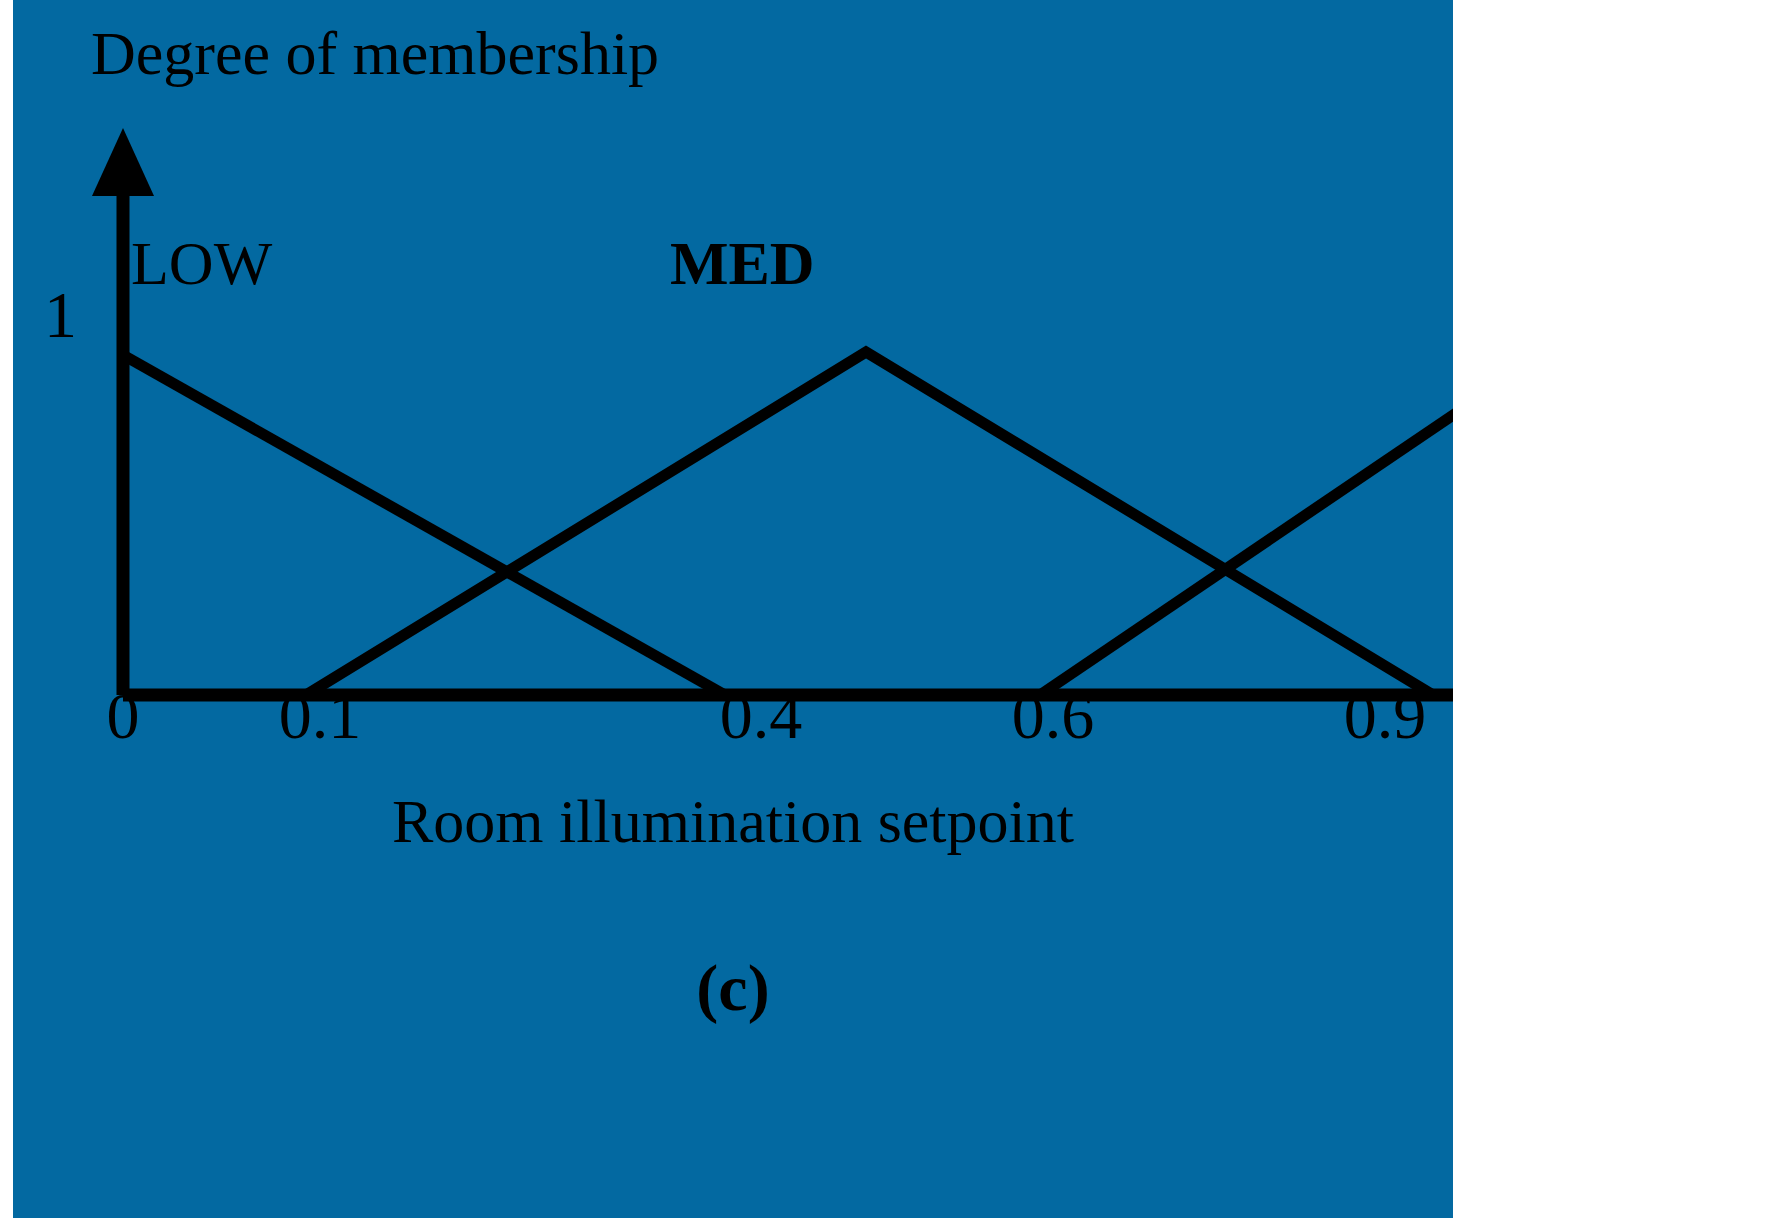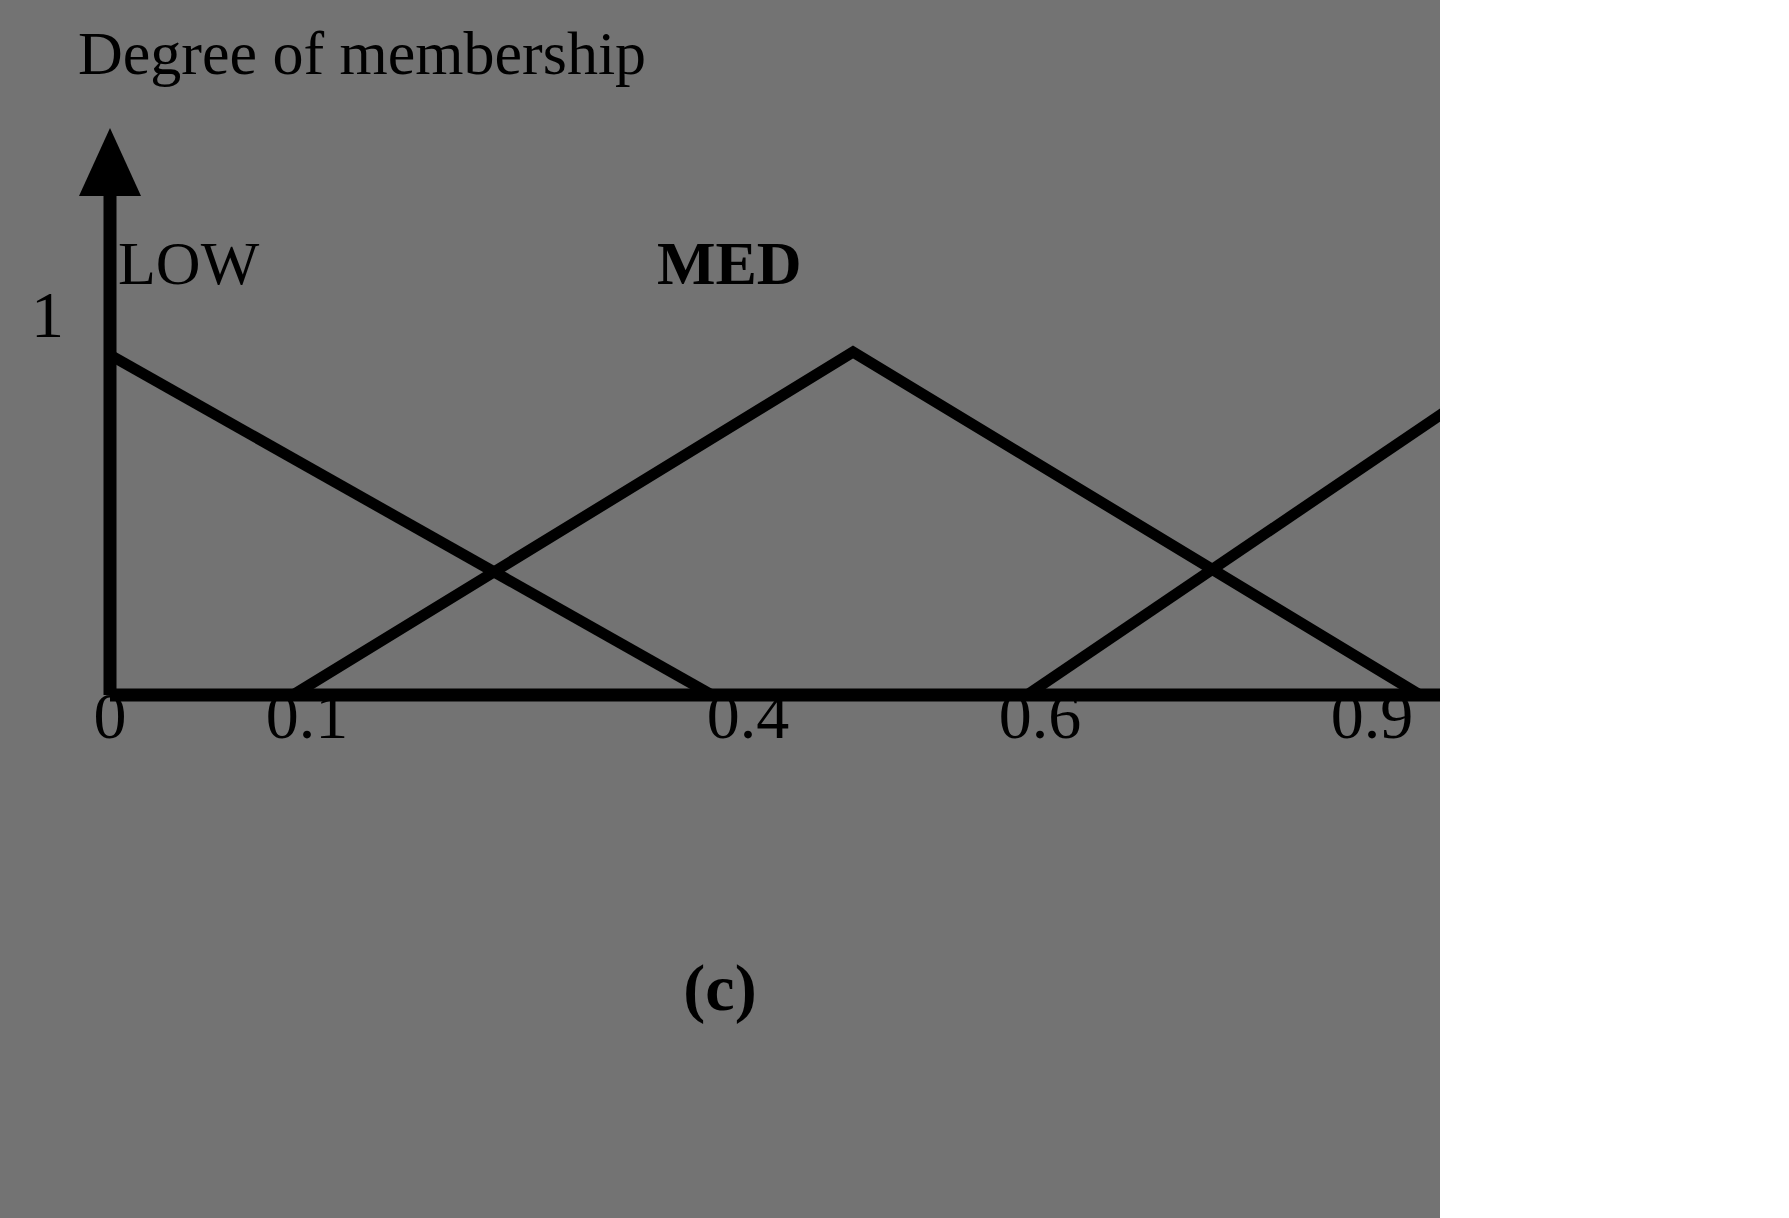--- a/index.html
+++ b/index.html
@@ -4,24 +4,25 @@
 <style>
   html, body {
     margin: 0;
     padding: 0;
     background: #ffffff;
   }
   #page {
     position: relative;
     width: 1440px;
     height: 1218px;
-    background: #737373;
+    background: #0369a1;
     overflow: hidden;
     font-family: "Liberation Serif", "DejaVu Serif", serif;
     color: #000000;
+    margin-left: 13px;
   }
   .txt {
     position: absolute;
     white-space: nowrap;
     line-height: 1;
     color: #000;
   }
   #y-axis-title {
     left: 78px;
     top: 22px;
@@ -108,16 +109,17 @@
   <div class="txt" id="label-low">LOW</div>
   <div class="txt" id="label-med">MED</div>
 
   <div class="xtick" style="left:110px;">0</div>
   <div class="xtick" style="left:307px;">0.1</div>
   <div class="xtick" style="left:748px;">0.4</div>
   <div class="xtick" style="left:1040px;text-align:right;">0.6</div>
   <div class="xtick" style="left:1372px;">0.9</div>
   <div class="xtick" style="left:1615px;">1</div>
 
+  <div class="txt" id="x-axis-title">Room illumination setpoint</div>
 
   <div class="txt" id="figure-caption">(c)</div>
 
 </div>
 
 </body></html>

